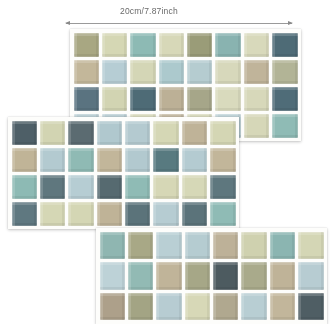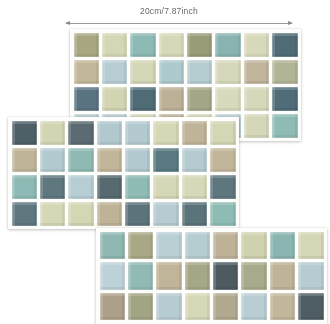--- a/index.html
+++ b/index.html
@@ -20,21 +20,21 @@
 
   
   .dim-label {
     position: absolute;
     color: #6b6b6b;
     font-size: 8.5px;
     letter-spacing: .2px;
     white-space: nowrap;
   }
   #dim-top-label {
-    left: 140px;
+    left: 120px;
     top: 6px;
     text-align: center;
   }
   #dim-right-label {
     left: 301px;
     top: 53px;
     transform: rotate(90deg);
     transform-origin: left top;
   }
   .dim-line-h {

